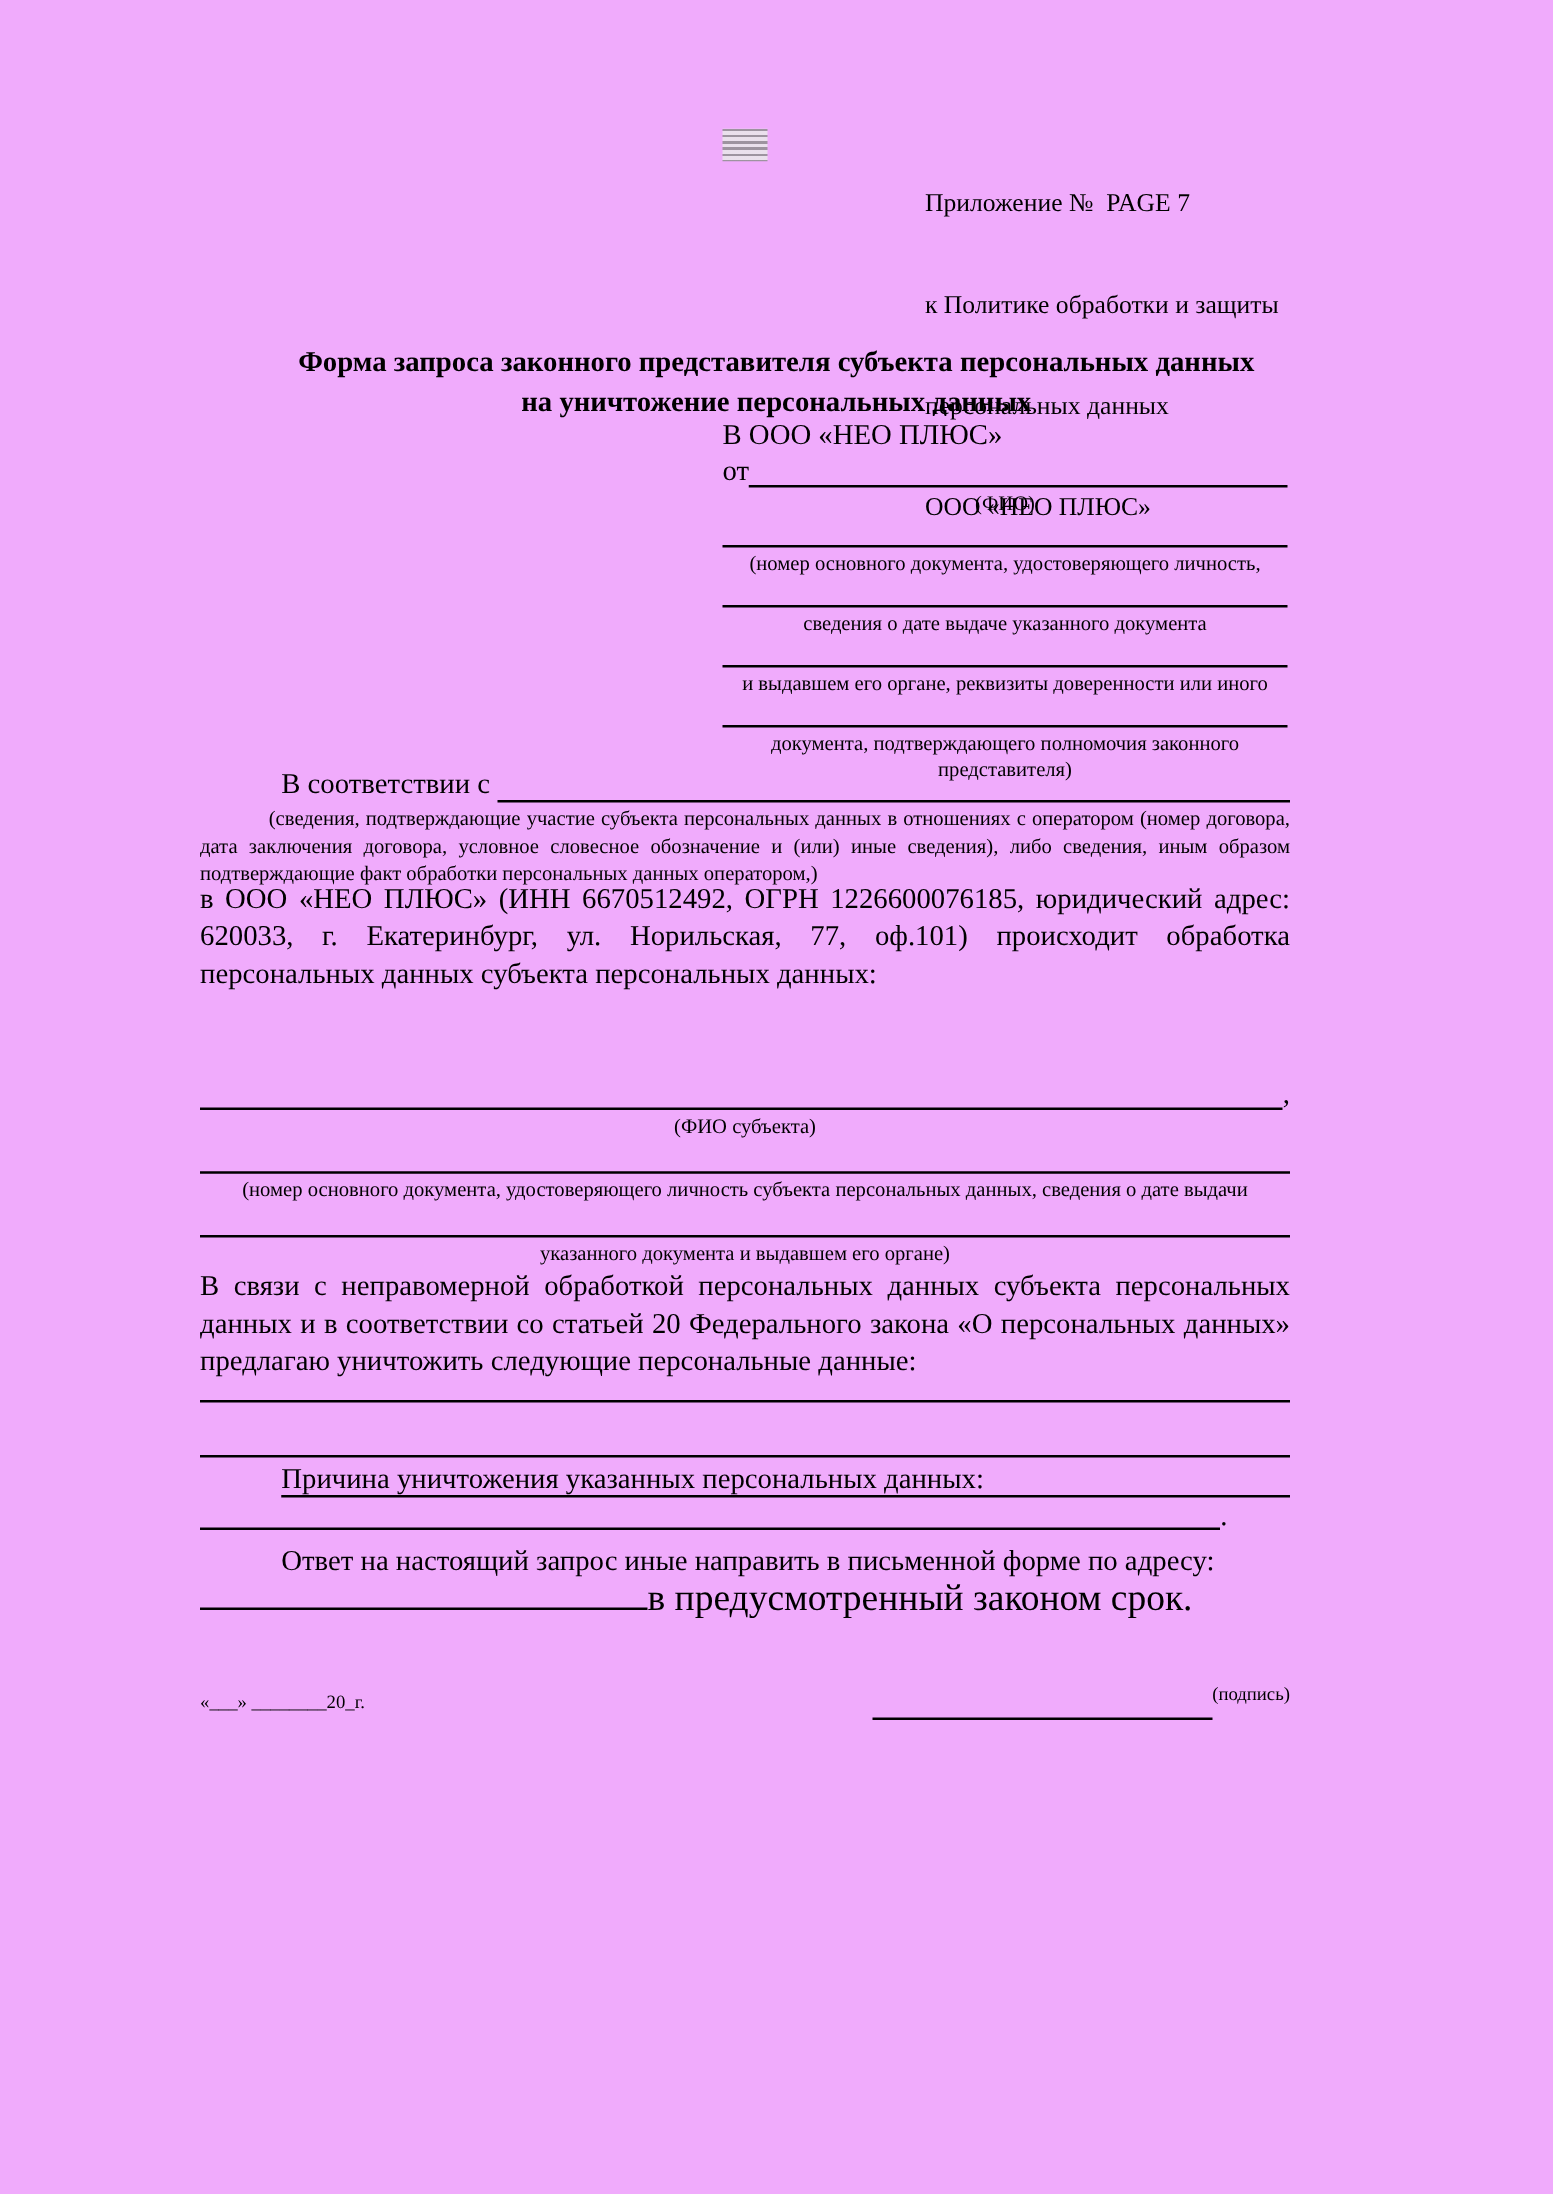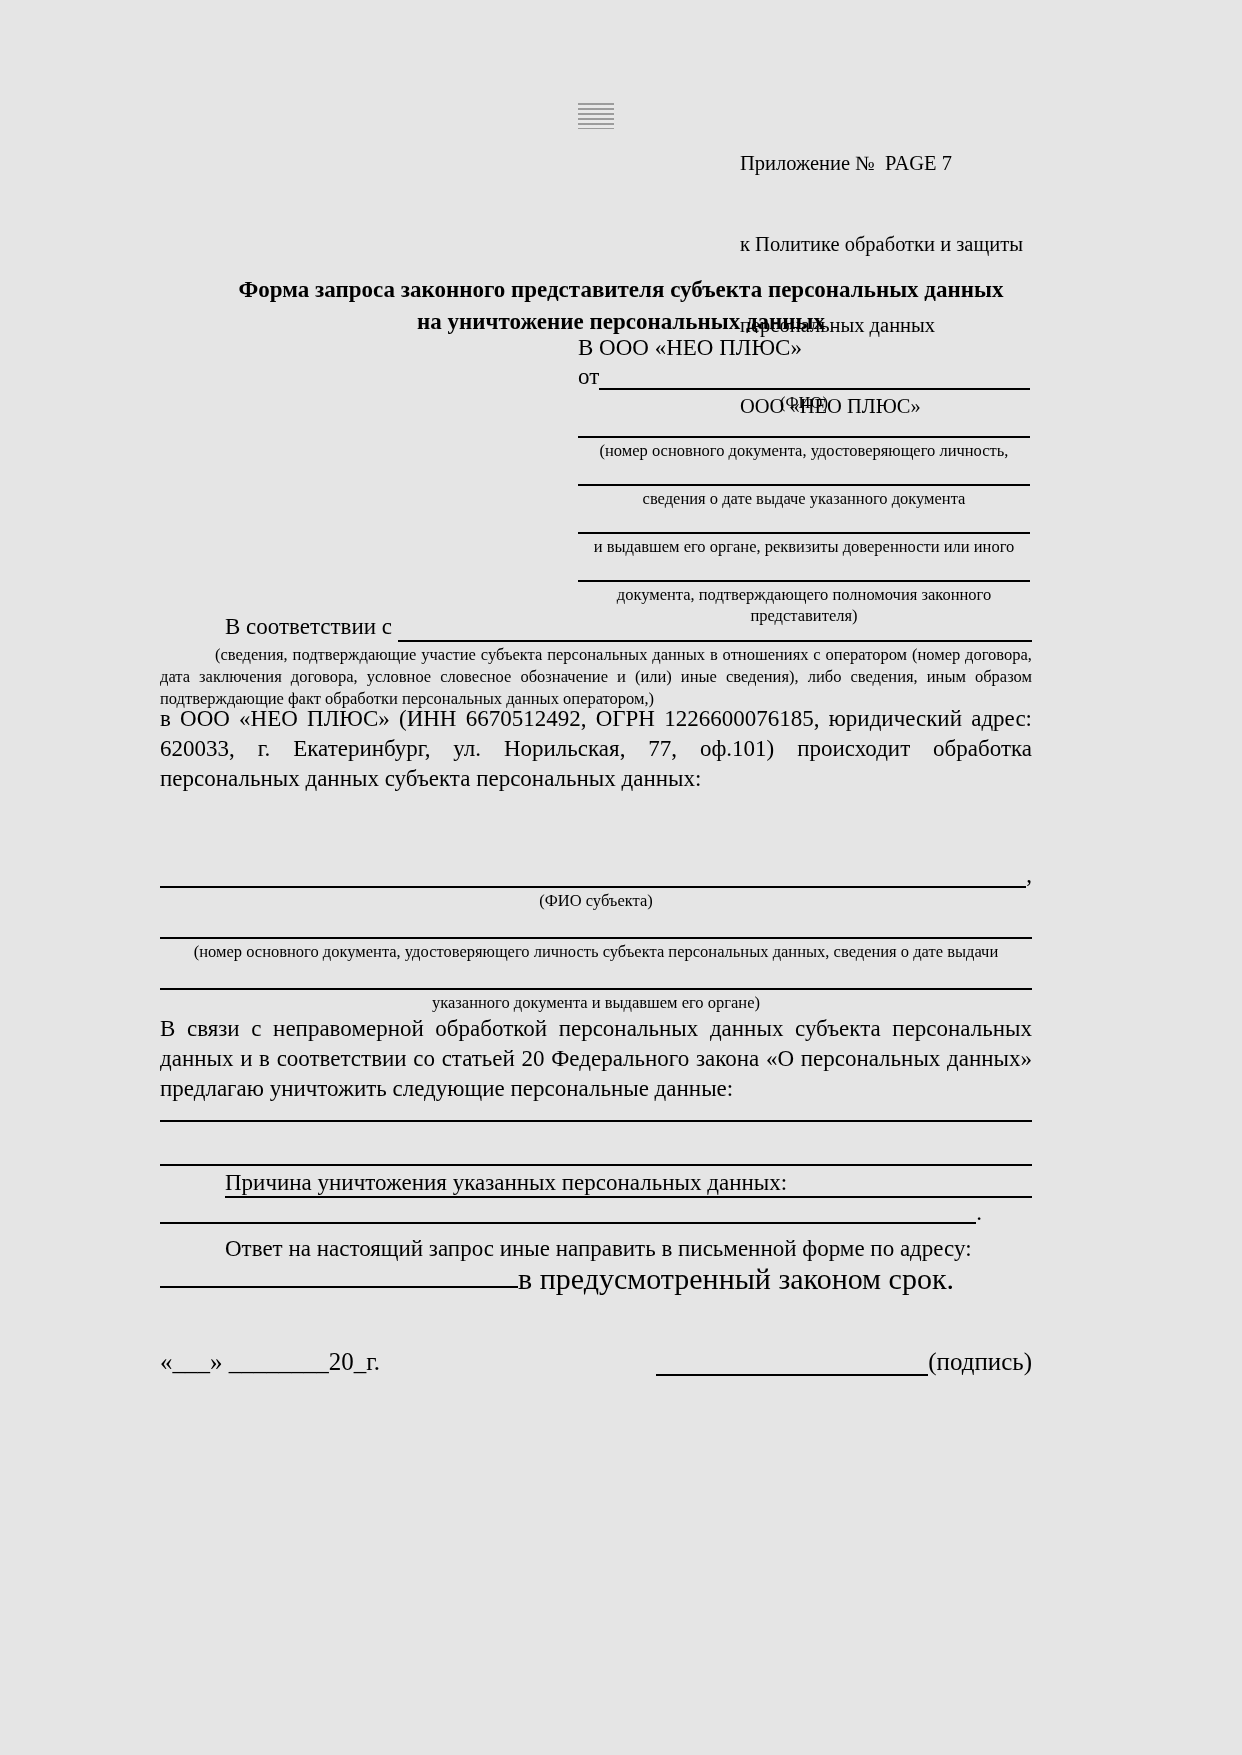--- a/index.html
+++ b/index.html
@@ -3,21 +3,21 @@
 <meta charset="utf-8">
 <style>
   * { box-sizing: border-box; }
   html, body { margin: 0; padding: 0; }
   body {
     width: 1242px; height: 1755px;
     background: #ffffff;
     color: #000000;
     font-family: "Liberation Serif", serif;
   }
-  .page { position: relative; width: 1242px; height: 1755px; background: #e5e5e5; overflow: hidden; }
+  .page { position: relative; width: 1242px; height: 1755px; background: #f0abfc; overflow: hidden; }
   .abs { position: absolute; }
 
   .t  { font-size: 23px; line-height: 30px; }
   .small { font-size: 16.5px; line-height: 21px; }
   .bold { font-weight: bold; }
   .center { text-align: center; }
   .justify { text-align: justify; }
   .pre { white-space: pre-wrap; }
 
   
@@ -128,21 +128,21 @@
     <span>.</span>
   </div>
 
   <div class="abs t" style="left:160px; top:1234px; width:872px; padding-left:65px;">Ответ на настоящий запрос иные направить в письменной форме по адресу:</div>
 
   <div class="abs flexline" style="left:160px; top:1262px; width:872px; height:26px; font-size:30px;">
     <span style="width:358px; border-bottom:2px solid #000;"></span>
     <span class="lbl">в предусмотренный законом срок.</span>
   </div>
 
-  <div class="abs" style="left:160px; top:1348px; width:872px; display:flex; justify-content:space-between; align-items:flex-end; font-size:25px;font-family:Liberation Serif, serif;">
+  <div class="abs" style="left:160px; top:1348px; width:872px; display:flex; justify-content:space-between; align-items:center; font-size:15px;font-family:Liberation Serif, serif;">
     <span>«___» ________20_г.</span>
     <span class="flexline" style="height:28px;">
       <span style="width:272px; border-bottom:2px solid #000;"></span>
       <span>(подпись)</span>
     </span>
   </div>
 
 </div>
 
 </body></html>

